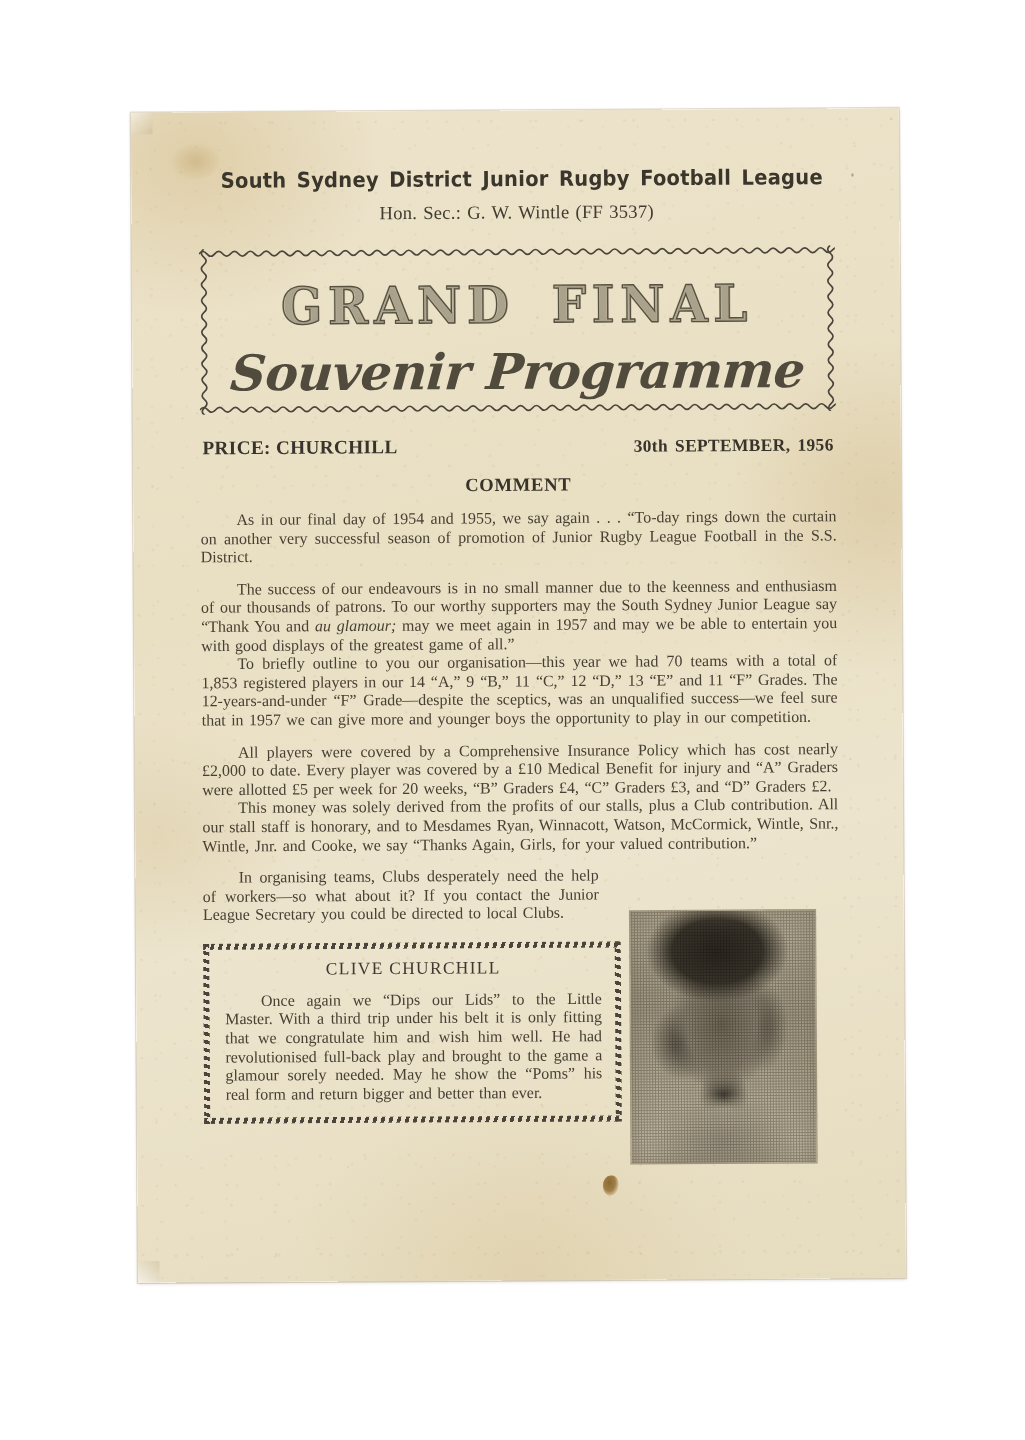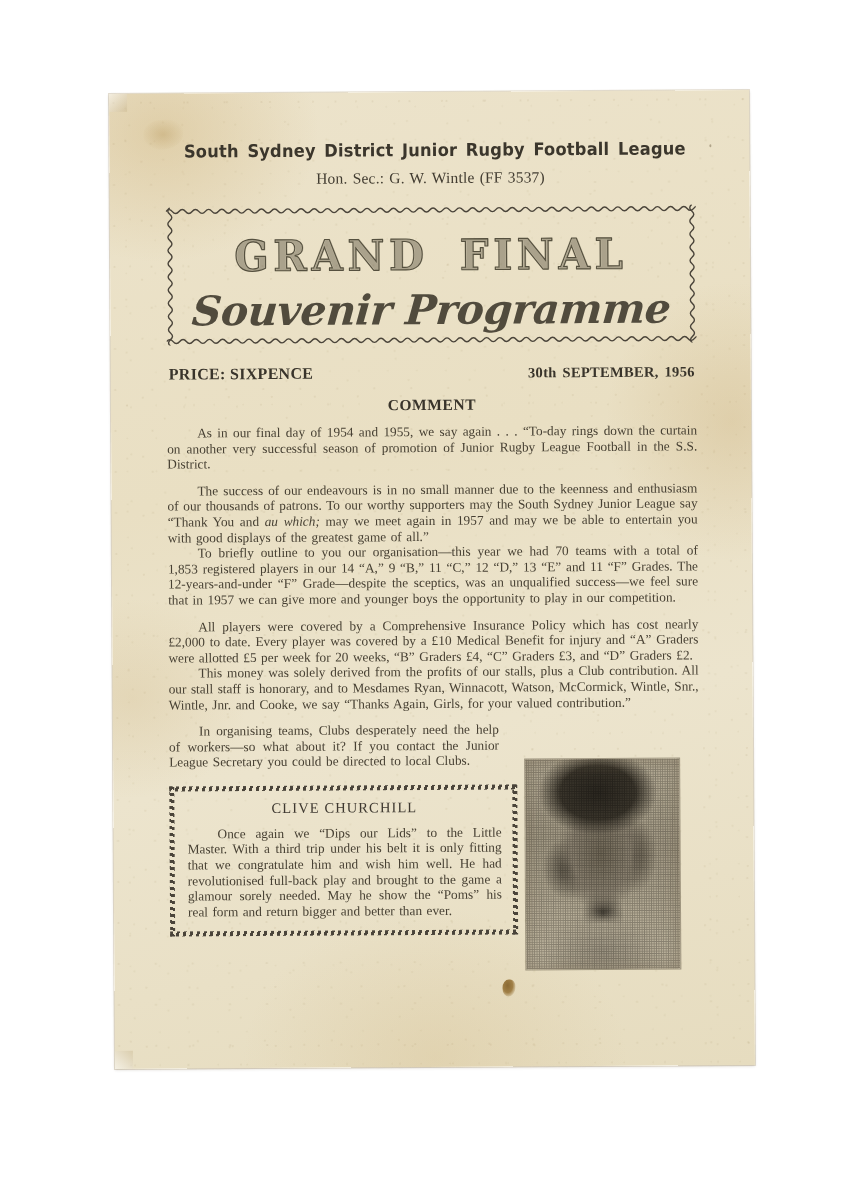--- a/index.html
+++ b/index.html
@@ -302,29 +302,29 @@
       </svg>
       <svg id="wave-right" class="wave-edge wave-v" viewBox="0 0 8 138" preserveAspectRatio="none">
         <path d="M4,0 q-4,3.3 0,6.6 t0,6.6 t0,6.6 t0,6.6 t0,6.6 t0,6.6 t0,6.6 t0,6.6 t0,6.6 t0,6.6 t0,6.6 t0,6.6 t0,6.6 t0,6.6 t0,6.6 t0,6.6 t0,6.6 t0,6.6 t0,6.6 t0,6.6 t0,6.6" fill="none" stroke="currentColor" stroke-width="1.4"></path>
       </svg>
 
       <div id="grand-final">GRAND FINAL</div>
       <div id="souvenir-programme">Souvenir Programme</div>
     </div>
 
     <div id="price-row">
-      <span id="price-label">PRICE: SIXPENCE</span>
+      <span id="price-label">PRICE: CHURCHILL</span>
       <span id="issue-date">30th SEPTEMBER, 1956</span>
     </div>
 
     <div id="comment-heading">COMMENT</div>
 
     <div class="body-col">
       <p>As in our final day of 1954 and 1955, we say again . . . “To-day rings down the curtain on another very successful season of promotion of Junior Rugby League Football in the S.S. District.</p>
-      <p class="gap"><span>The success of our endeavours is in no small manner due to the keenness and enthusiasm of our thousands of patrons. To our worthy supporters may the South Sydney Junior League say “Thank You and </span><em>au which;</em><span> may we meet again in 1957 and may we be able to entertain you with good displays of the greatest game of all.”</span></p>
+      <p class="gap"><span>The success of our endeavours is in no small manner due to the keenness and enthusiasm of our thousands of patrons. To our worthy supporters may the South Sydney Junior League say “Thank You and </span><em>au glamour;</em><span> may we meet again in 1957 and may we be able to entertain you with good displays of the greatest game of all.”</span></p>
       <p>To briefly outline to you our organisation—this year we had 70 teams with a total of 1,853 registered players in our 14 “A,” 9 “B,” 11 “C,” 12 “D,” 13 “E” and 11 “F” Grades. The 12-years-and-under “F” Grade—despite the sceptics, was an unqualified success—we feel sure that in 1957 we can give more and younger boys the opportunity to play in our competition.</p>
       <p class="gap">All players were covered by a Comprehensive Insurance Policy which has cost nearly £2,000 to date. Every player was covered by a £10 Medical Benefit for injury and “A” Graders were allotted £5 per week for 20 weeks, “B” Graders £4, “C” Graders £3, and “D” Graders £2.</p>
       <p>This money was solely derived from the profits of our stalls, plus a Club contribution. All our stall staff is honorary, and to Mesdames Ryan, Winnacott, Watson, McCormick, Wintle, Snr., Wintle, Jnr. and Cooke, we say “Thanks Again, Girls, for your valued contribution.”</p>
     </div>
 
     <div id="workers-para">In organising teams, Clubs desperately need the help of workers—so what about it? If you contact the   Junior League  Secretary you could be directed to local Clubs.</div>
 
     <div id="churchill-box">
       <div id="dash-top" class="dash-edge dash-h"></div>
       <div id="dash-bottom" class="dash-edge dash-h"></div>

